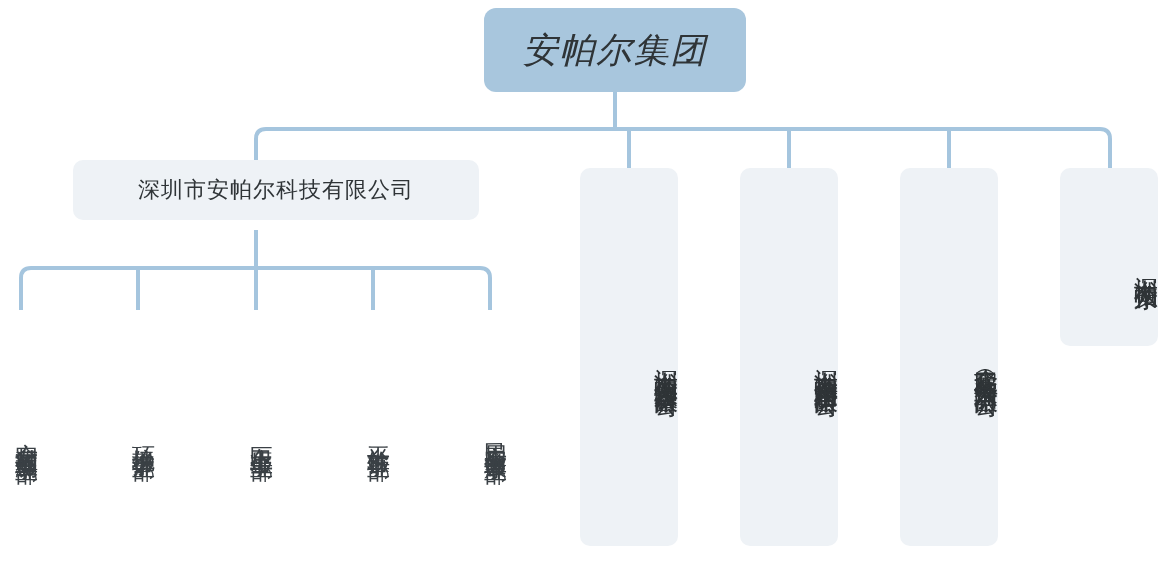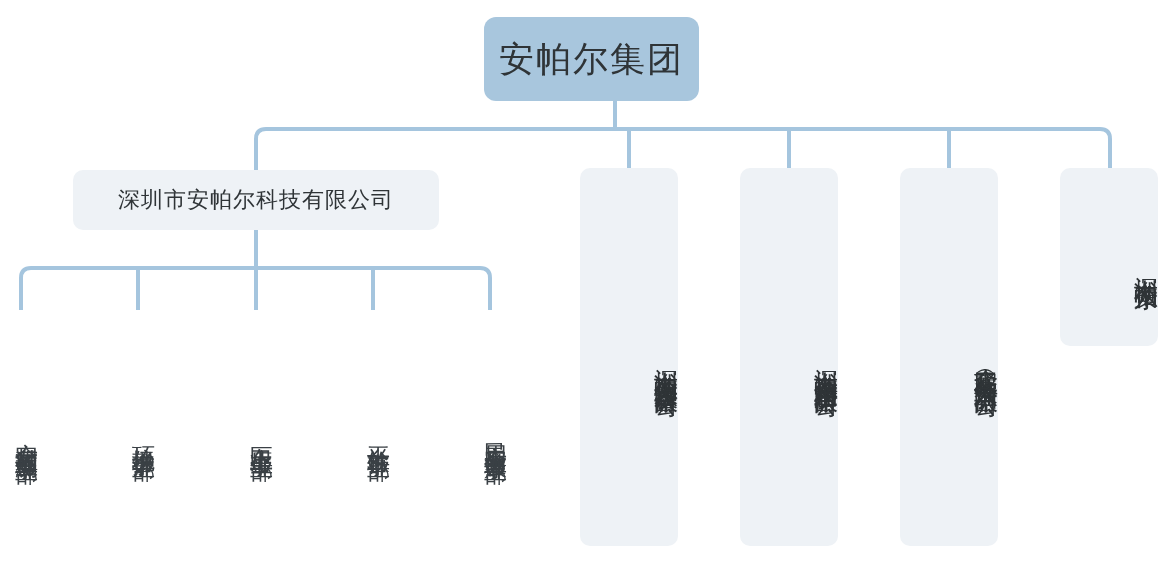--- a/index.html
+++ b/index.html
@@ -117,25 +117,25 @@
                L480 268
                Q490 268 490 278
                L490 310"></path>
 
       <path d="M138 268 L138 310"></path>
       <path d="M256 268 L256 310"></path>
       <path d="M373 268 L373 310"></path>
     </g>
   </svg>
 
-  <div class="node node-root" style="left:484px; top:17px; width:215px; height:84px;">
+  <div class="node node-root" style="left:484px; top:8px; width:262px; height:84px;font-style:italic;">
     <span>安帕尔集团</span>
   </div>
 
-  <div class="node node-sub" style="left:73px; top:170px; width:366px; height:60px;">
+  <div class="node node-sub" style="left:73px; top:160px; width:406px; height:60px;">
     <span>深圳市安帕尔科技有限公司</span>
   </div>
 
   <div class="node node-vert" style="left:580px; top:168px; width:98px; height:378px;">
     <span>深圳市安帕尔仪器设备有限公司</span>
   </div>
 
   <div class="node node-vert" style="left:740px; top:168px; width:98px; height:378px;">
     <span>深圳市安帕尔精密加工有限公司</span>
   </div>

